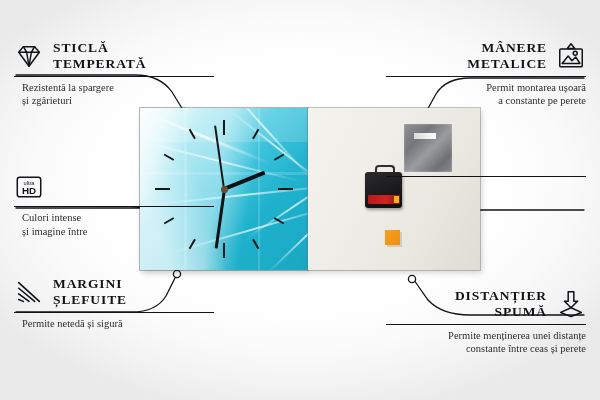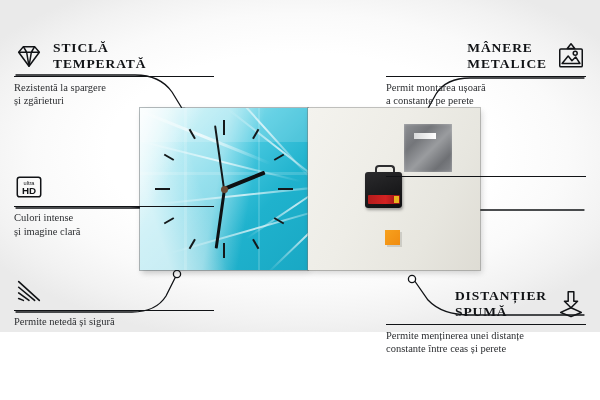--- a/index.html
+++ b/index.html
@@ -3,21 +3,21 @@
 <meta charset="utf-8">
 <style>
   html,body{margin:0;padding:0;}
   body{
     width:600px;height:400px;overflow:hidden;
     font-family:"Liberation Serif",serif;
     background:#ffffff;
     position:relative;
   }
   #stage{
-    position:absolute;inset:0;width:600px;height:332px;
+    position:absolute;inset:0;width:600px;height:400px;
     background:
       radial-gradient(ellipse 62% 58% at 50% 46%, #ffffff 0%, #ffffff 52%, #fafafa 72%, #f2f2f2 88%, #eaeaea 100%);
   }
   
   #lines{position:absolute;left:0;top:0;width:600px;height:400px;}
   
   .product{position:absolute;}
   .clock-face{
     left:140px;top:108px;width:168px;height:162px;
     background:
@@ -66,33 +66,33 @@
   .tick{position:absolute;left:50%;top:50%;width:2px;height:11px;background:#14181a;transform-origin:50% 69px;margin-left:-1px;margin-top:-69px;}
   .tick.major{height:15px;width:2px;}
   .hand{position:absolute;left:50%;top:50%;background:#0d1113;transform-origin:50% 100%;border-radius:1px;}
   .hand-h{width:4px;height:44px;margin-left:-2px;margin-top:-44px;}
   .hand-m{width:3px;height:60px;margin-left:-1.5px;margin-top:-60px;}
   .hand-s{width:1.6px;height:64px;margin-left:-.8px;margin-top:-64px;background:#14181a;}
   .hub{position:absolute;left:50%;top:50%;width:7px;height:7px;margin:-3.5px 0 0 -3.5px;border-radius:50%;background:#6b4a33;}
   
   .callout{position:absolute;width:200px;}
   .callout.left{text-align:left;}
-  .callout.right{}
+  .callout.right{text-align:right;}
   .head{display:flex;align-items:center;gap:9px;}
   .callout.right .head{flex-direction:row-reverse;}
   .icon{width:30px;height:30px;flex:0 0 30px;display:block;}
   .title{
     font-family:"Liberation Serif",serif;
     font-weight:700;font-size:13.5px;letter-spacing:.9px;line-height:1.18;
     color:#111316;text-transform:uppercase;white-space:pre-line;
   }
   .rule{height:1px;background:#111316;margin:4px 0 4px 0;}
   .sub{
     font-family:"Liberation Serif",serif;
-    font-size:10.5px;line-height:1.3;color:#2c2e31;white-space:pre-line;
+    font-size:10.5px;line-height:1.3;color:#2c2e31;white-space:pre-line;margin-left:8px;
   }
 </style>
 </head>
 <body>
 
 <div id="stage">
 
   <svg id="lines" viewBox="0 0 600 400">
     <g fill="none" stroke="#111316" stroke-width="1.3" stroke-linecap="round">
       <path d="M16,75 L135,75 Q160,75 172,92 L183,110"></path>
@@ -175,31 +175,33 @@
   <div class="callout left" style="left:14px;top:172px;">
     <div class="head">
       <svg class="icon" viewBox="0 0 32 32">
         <rect x="3.5" y="5.5" width="25" height="21" rx="2.5" fill="none" stroke="#111316" stroke-width="1.6"></rect>
         <text x="16" y="14" text-anchor="middle" font-family="Liberation Sans, sans-serif" font-size="6" fill="#111316">ultra</text>
         <text x="16" y="23.5" text-anchor="middle" font-family="Liberation Sans, sans-serif" font-size="10.5" font-weight="bold" fill="#111316">HD</text>
       </svg>
     </div>
     <div class="rule"></div>
     <div class="sub">Culori intense
-și imagine clară</div>
+și imagine între</div>
   </div>
 
   <div class="callout left" style="left:14px;top:276px;">
     <div class="head">
       <svg class="icon" viewBox="0 0 32 32" stroke="#111316" stroke-width="1.7" stroke-linecap="round">
         <path d="M5 6 L27 26"></path>
           <path d="M5 12 L22 26"></path>
           <path d="M5 18 L16 26"></path>
           <path d="M5 24 L10 26"></path>
       </svg>
+      <div class="title">MARGINI
+ȘLEFUITE</div>
     </div>
     <div class="rule"></div>
     <div class="sub">Permite netedă și sigură</div>
   </div>
 
   <div class="callout right" style="left:386px;top:40px;">
     <div class="head">
       <svg class="icon" viewBox="0 0 32 32" fill="none" stroke="#111316" stroke-width="1.6">
         <path d="M16 3 L12 8 H20 Z" stroke-linejoin="round"></path>
         <rect x="4" y="8.5" width="24" height="19" rx="1.2"></rect>

